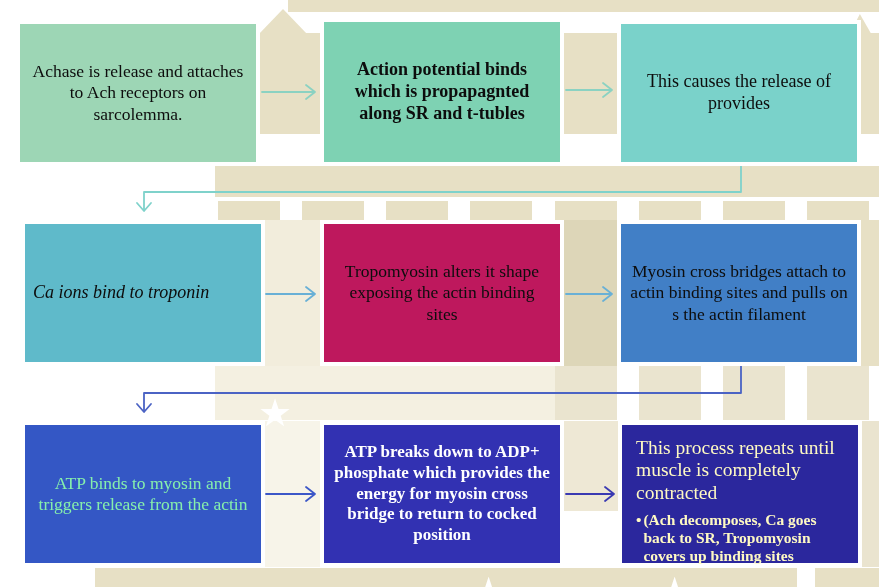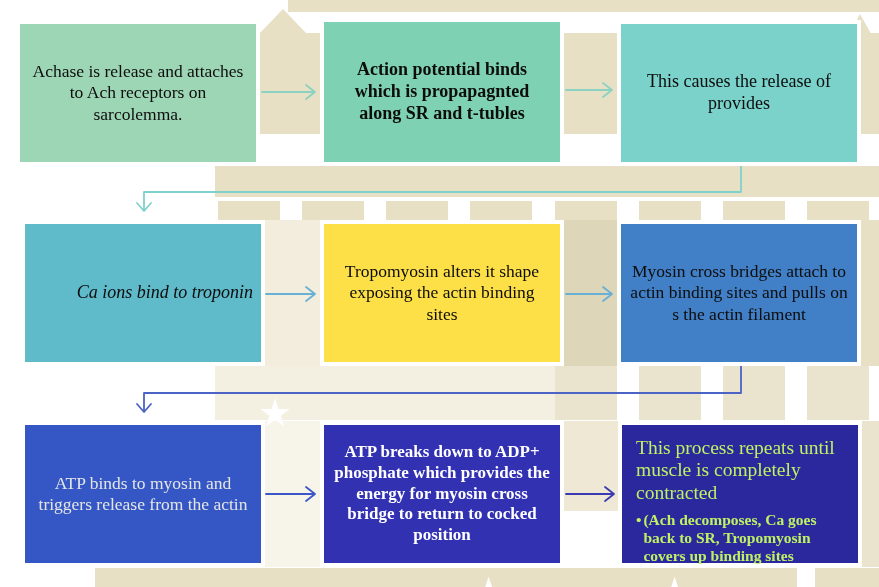--- a/index.html
+++ b/index.html
@@ -34,32 +34,32 @@
   .star{position:absolute;color:#ffffff;font-family:"DejaVu Sans",sans-serif;
     line-height:1;user-select:none;}
   .star-mid{left:258px;top:394px;font-size:38px;}
   .star-b1{left:468px;top:571px;font-size:46px;}
   .star-b2{left:654px;top:571px;font-size:46px;}
   
   .connectors{position:absolute;left:0;top:0;width:879px;height:587px;pointer-events:none;}
   
   .box{
     position:absolute;box-sizing:border-box;border:4px solid #ffffff;
-    display:flex;align-items:center;justify-content:flex-end;text-align:center;
+    display:flex;align-items:center;justify-content:flex-start;text-align:center;
     padding:6px 8px;color:#0d0d0d;font-size:17.5px;line-height:1.22;
   }
   .b1{left:16px;top:20px;width:244px;height:146px;background:#9dd6b5;}
   .b2{left:320px;top:18px;width:244px;height:148px;background:#7ed2b3;font-weight:bold;font-size:18px;}
   .b3{left:617px;top:20px;width:244px;height:146px;background:#7ad2ca;font-size:18px;}
   .b4{left:21px;top:220px;width:244px;height:146px;background:#5fbaca;font-size:18px;font-style:italic;}
-  .b5{left:320px;top:220px;width:244px;height:146px;background:#fde047;}
+  .b5{left:320px;top:220px;width:244px;height:146px;background:#be185d;}
   .b6{left:617px;top:220px;width:244px;height:146px;background:#417fc6;}
-  .b7{left:21px;top:421px;width:244px;height:146px;background:#3457c5;color:#e5e5e5;}
+  .b7{left:21px;top:421px;width:244px;height:146px;background:#3457c5;color:#86efac;}
   .b8{left:320px;top:421px;width:244px;height:146px;background:#3231b2;color:#ffffff;font-weight:bold;font-size:17px;}
-  .b9{left:618px;top:421px;width:244px;height:146px;background:#2b279d;color:#bef264;
+  .b9{left:618px;top:421px;width:244px;height:146px;background:#2b279d;color:#fef9c3;
       flex-direction:column;align-items:flex-start;justify-content:flex-start;
       text-align:left;padding:12px 22px 6px 14px;}
   .b9 .heading{font-size:19.5px;line-height:1.15;}
   .b9 .bullet-row{display:flex;margin-top:7px;font-size:15.5px;line-height:1.15;font-weight:bold;}
   .b9 .bullet-marker{margin-right:2px;}
 </style>
 </head>
 <body>
 
 <div class="canvas">

